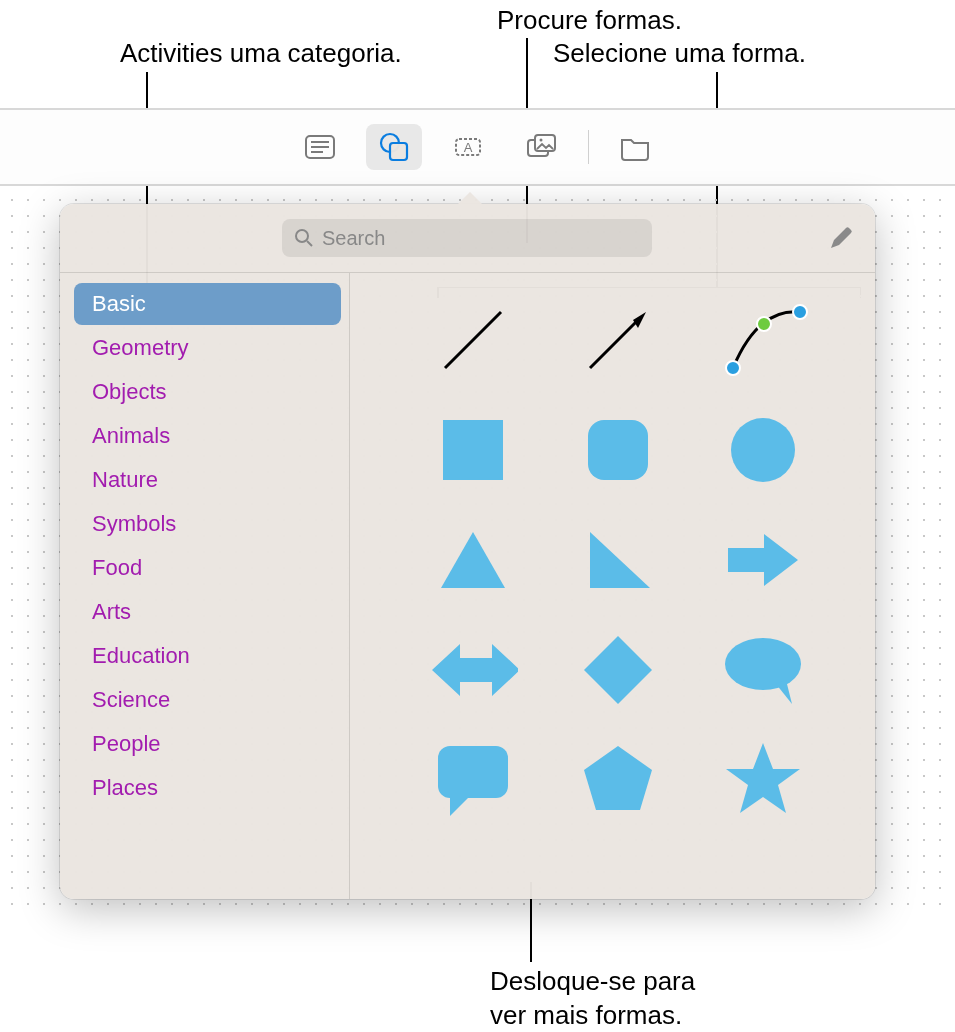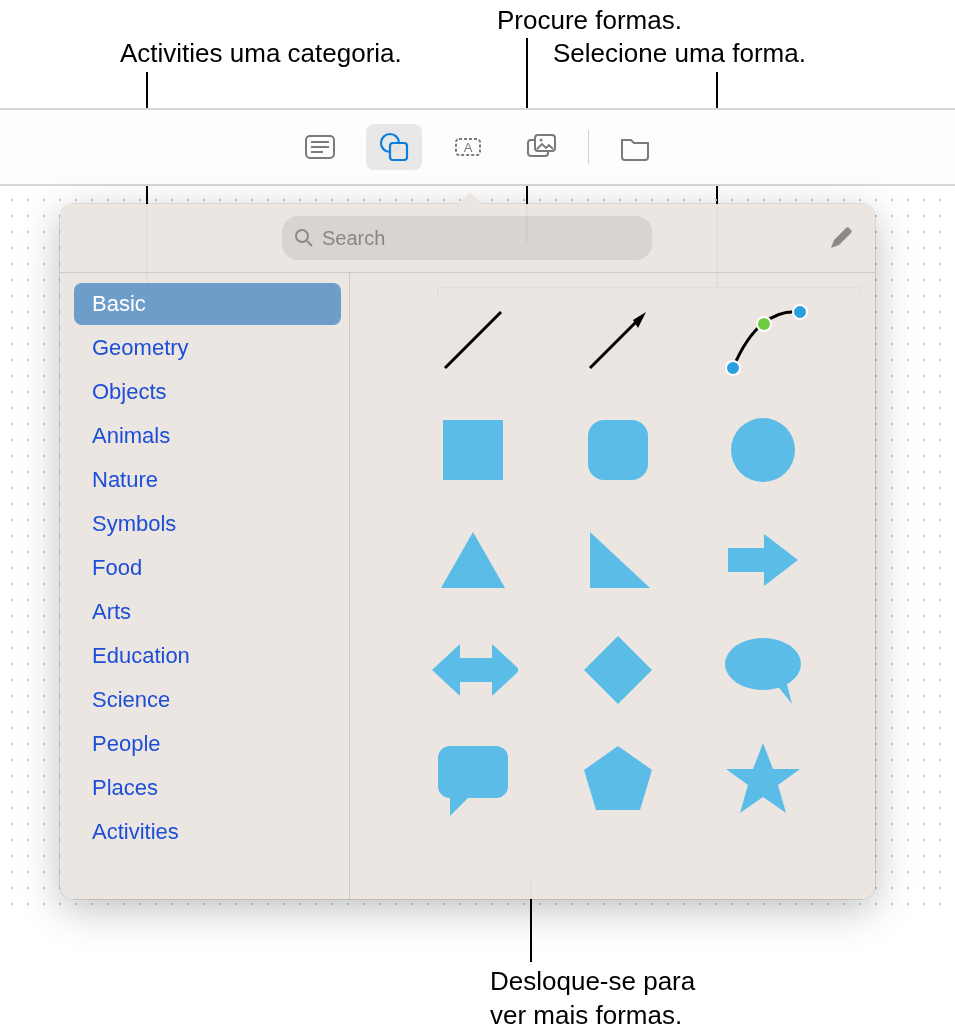--- a/index.html
+++ b/index.html
@@ -83,23 +83,23 @@
     .popover-header {
       height: 68px;
       display: flex;
       align-items: center;
       padding: 0 18px;
       gap: 20px;
     }
     .search-field {
       flex: 0 0 370px;
       margin-left: 204px;
-      height: 44px;
+      height: 38px;
       background: rgba(0,0,0,0.08);
-      border-radius: 16px;
+      border-radius: 8px;
       display: flex;
       align-items: center;
       padding: 0 12px;
       gap: 8px;
     }
     .search-field input {
       flex: 1;
       border: none;
       background: transparent;
       font-size: 20px;
@@ -120,21 +120,21 @@
     }
     .sidebar {
       width: 290px;
       border-right: 1px solid rgba(0,0,0,0.12);
       padding: 10px 8px 10px 14px;
       overflow-y: auto;
     }
     .sidebar-item {
       padding: 8px 18px;
       font-size: 22px;
-      color: #1d4ed8;
+      color: #a21caf;
       border-radius: 8px;
       cursor: pointer;
       margin-bottom: 2px;
     }
     .sidebar-item.selected {
       background: #6d9dc9;
       color: #fff;
     }
     .shapes-grid {
       flex: 1;
@@ -250,21 +250,20 @@
       <div class="sidebar-item"><span>Objects</span></div>
       <div class="sidebar-item"><span>Animals</span></div>
       <div class="sidebar-item"><span>Nature</span></div>
       <div class="sidebar-item"><span>Symbols</span></div>
       <div class="sidebar-item"><span>Food</span></div>
       <div class="sidebar-item"><span>Arts</span></div>
       <div class="sidebar-item"><span>Education</span></div>
       <div class="sidebar-item"><span>Science</span></div>
       <div class="sidebar-item"><span>People</span></div>
       <div class="sidebar-item"><span>Places</span></div>
-      <div class="sidebar-item"><span>Activities</span></div>
     </div>
 
     <div class="shapes-grid">
 
       <div class="shape-cell">
         <svg width="80" height="80">
             <line x1="12" y1="68" x2="68" y2="12" stroke="#000" stroke-width="3"></line>
           </svg>
       </div>
       <div class="shape-cell">

